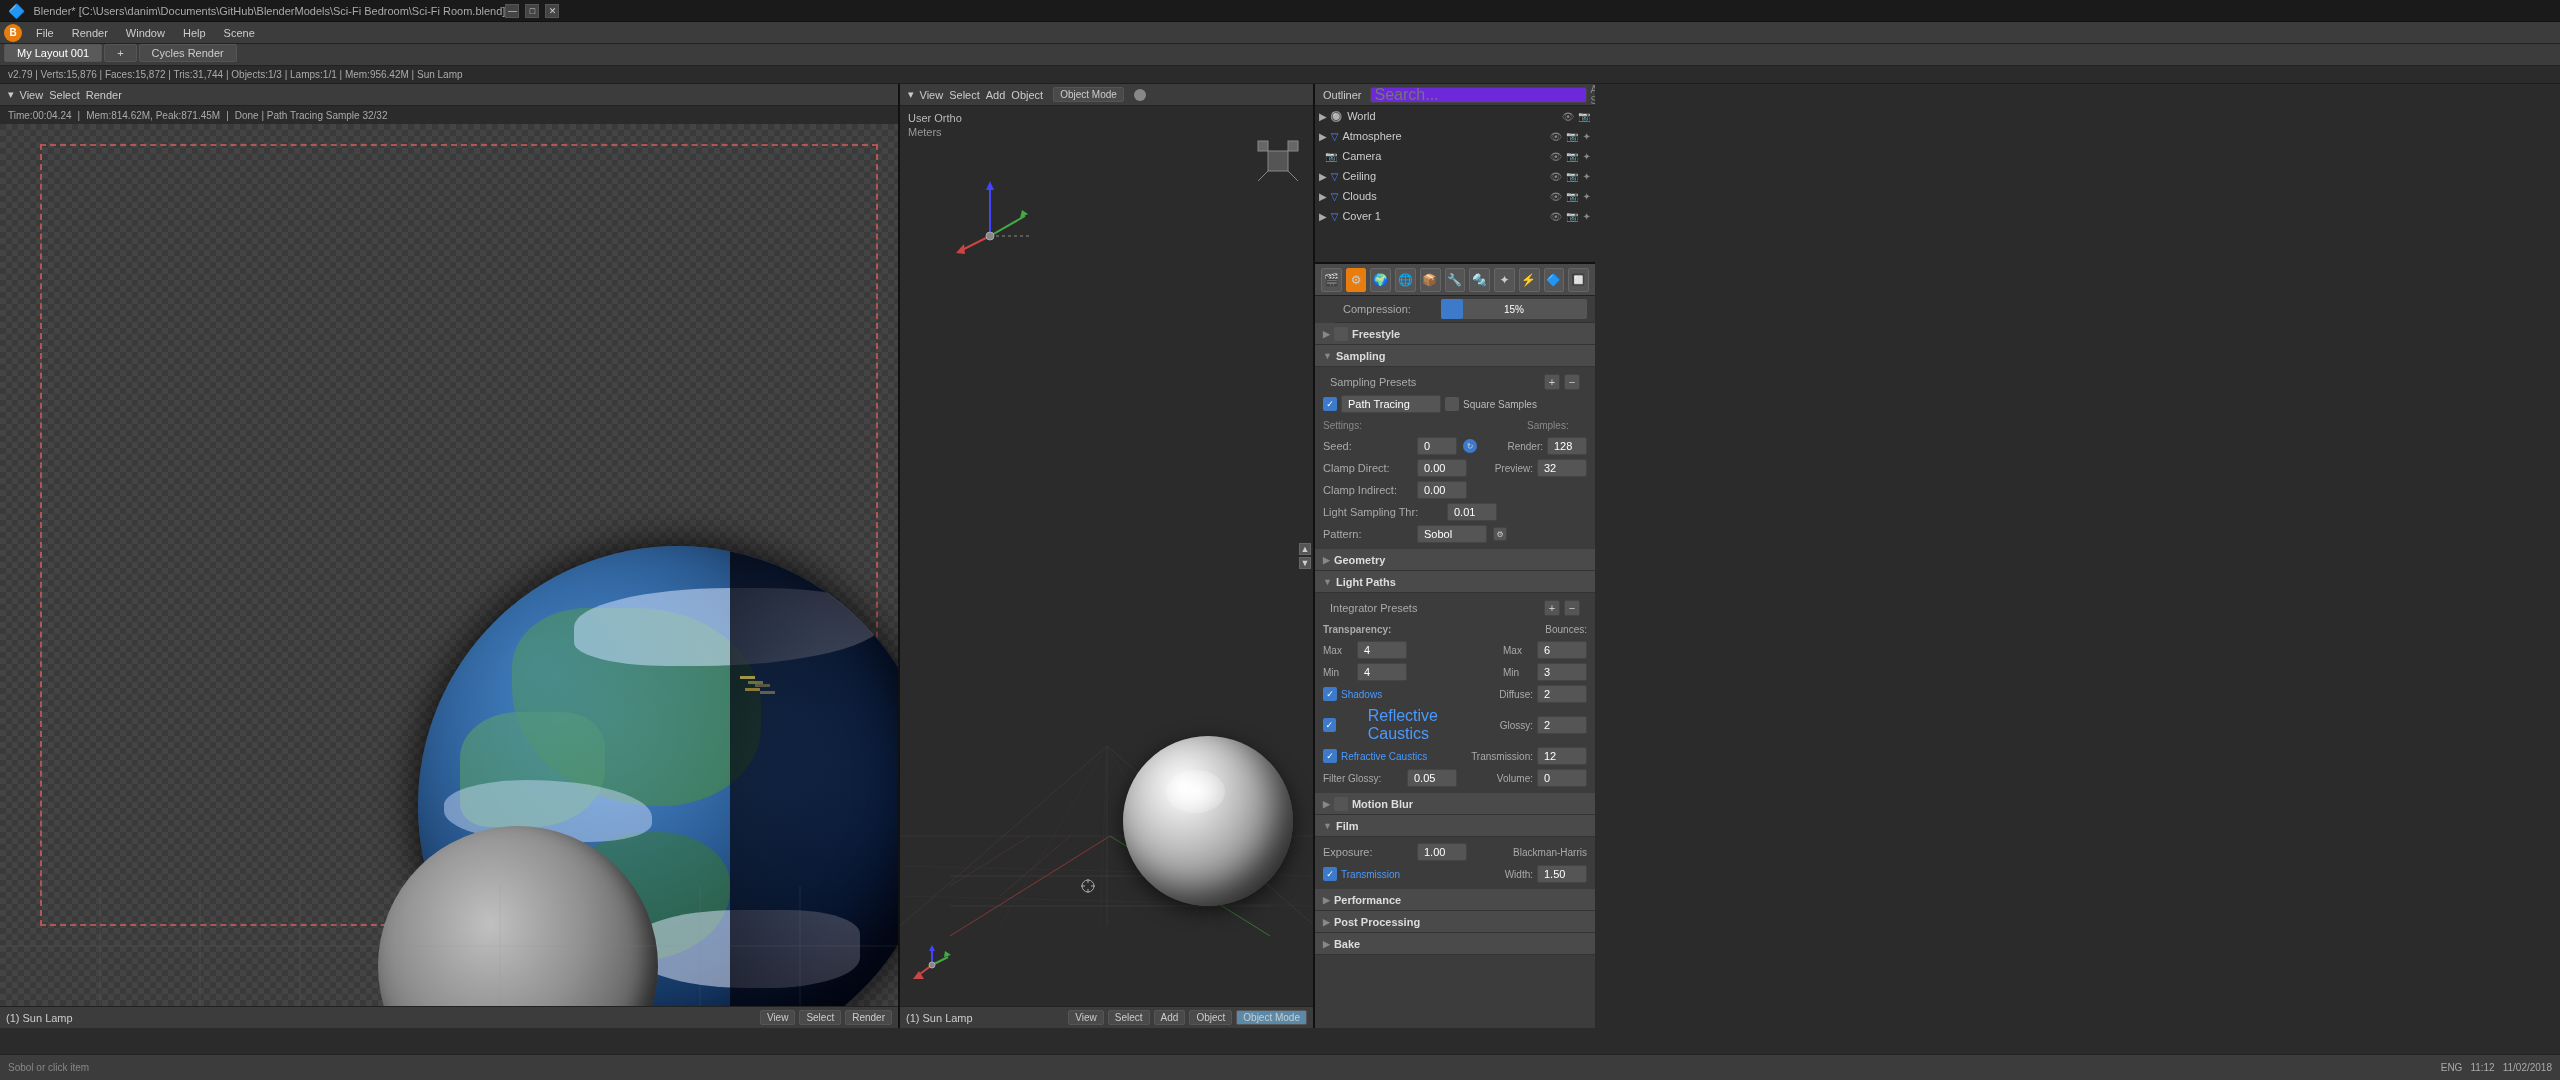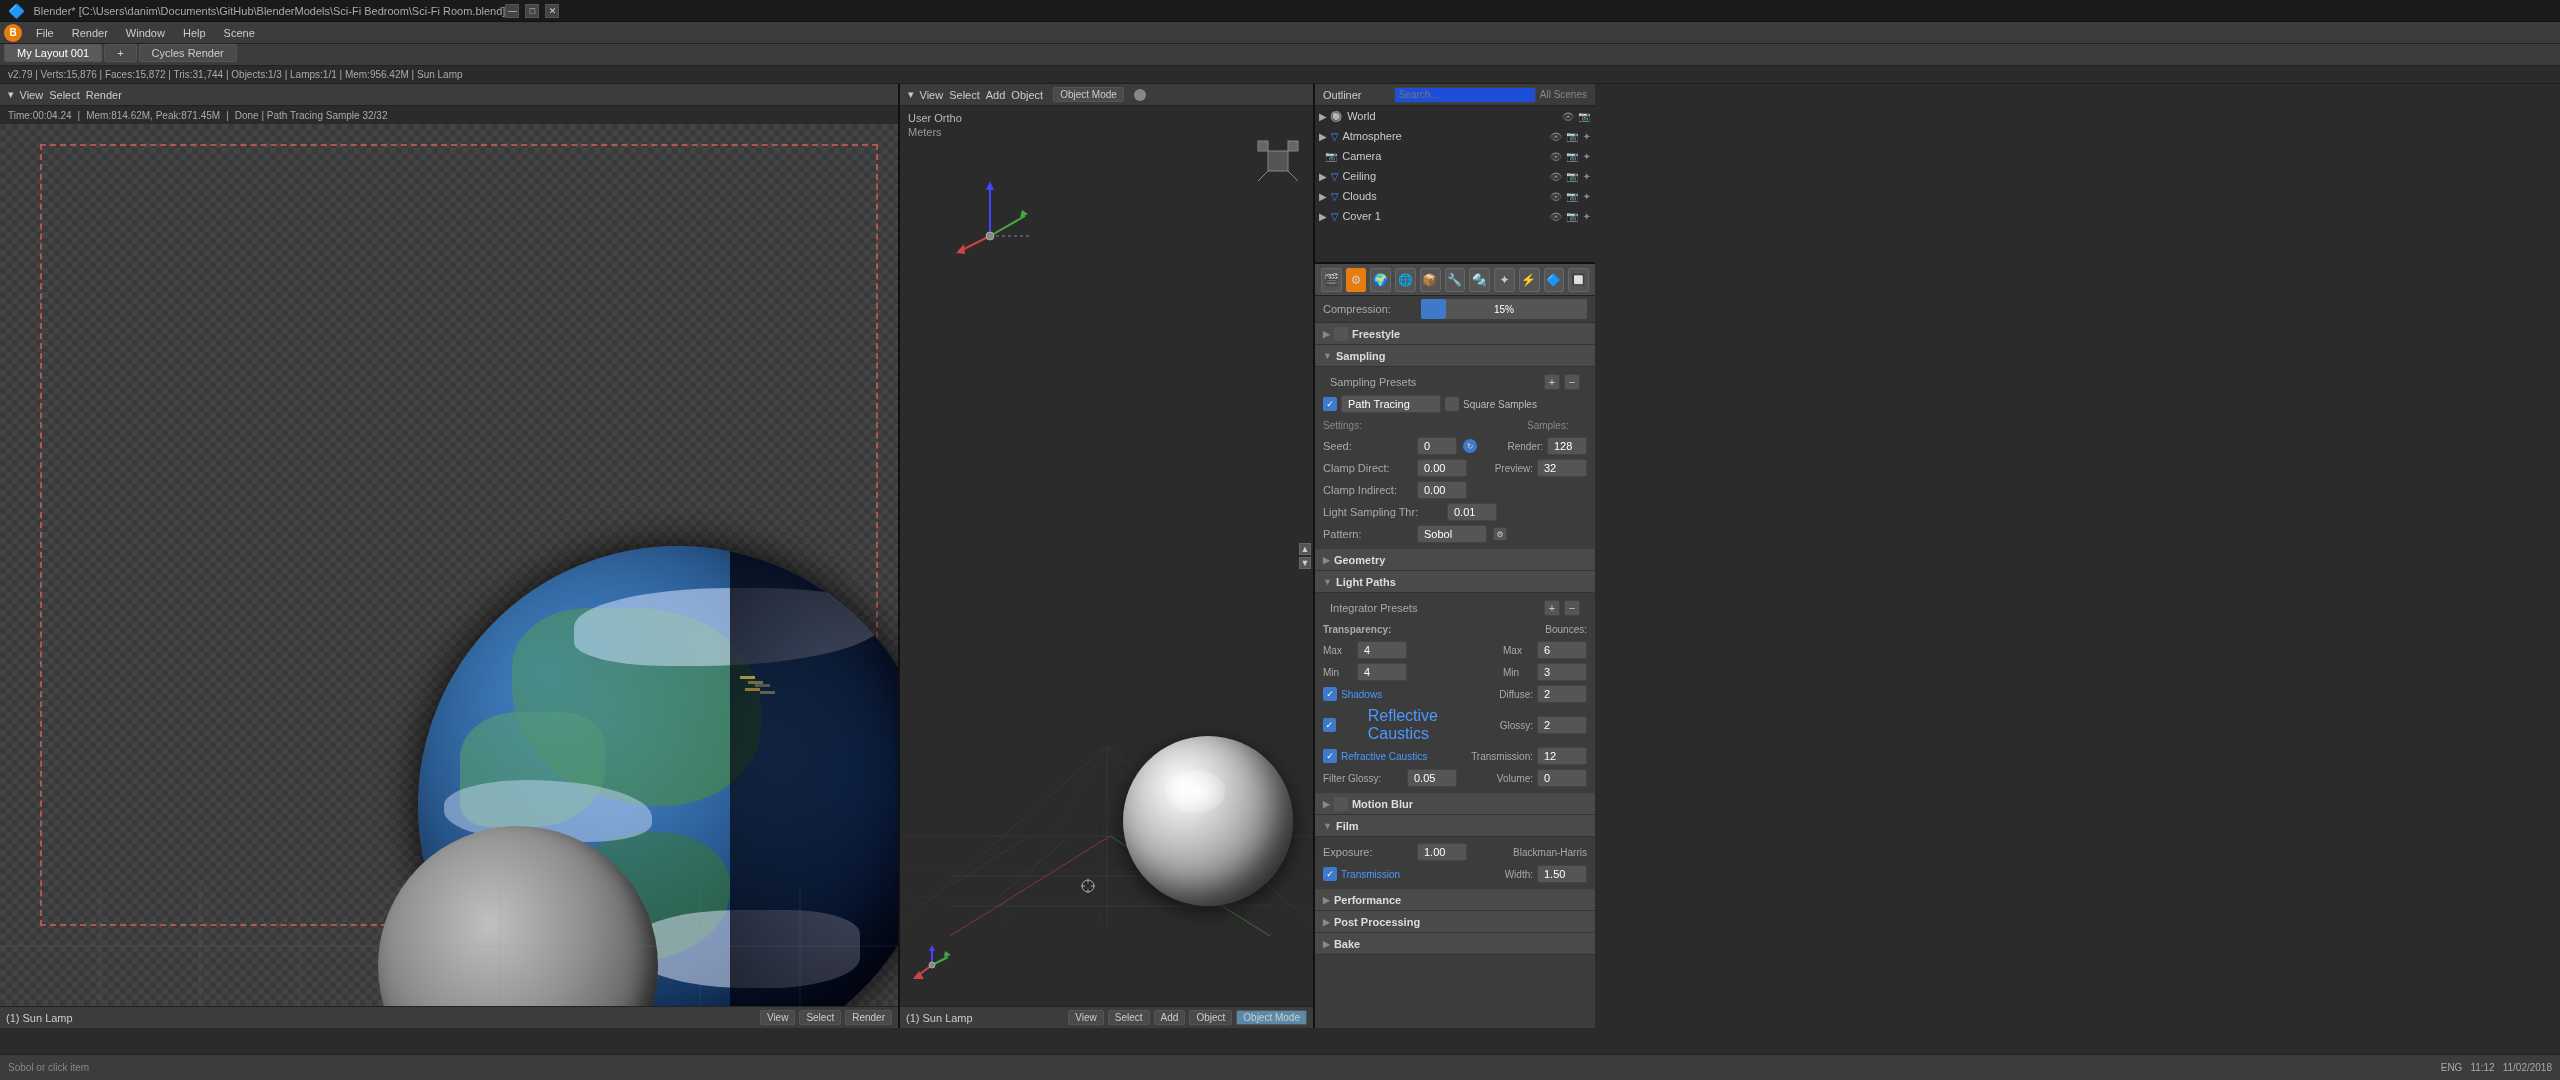--- a/index.html
+++ b/index.html
@@ -210,20 +210,21 @@
 
     
     .prop-row {
       display: flex;
       align-items: center;
       padding: 3px 8px;
       gap: 18px;
       font-size: 11px;
       border-bottom: 1px solid rgba(0,0,0,0.2);
       min-height: 22px;
+      margin-left: 20px;
     }
     .prop-label {
       color: #aaa;
       min-width: 80px;
       font-size: 11px;
     }
     .prop-slider {
       flex: 1;
       height: 16px;
       background: #555;
@@ -378,25 +379,25 @@
       font-size: 11px;
       color: #ccc;
       cursor: pointer;
       border: 1px solid #444;
     }
 
     
     .outliner-search {
       flex: 1;
       height: 16px;
-      background: #1d4ed8;
+      background: #6d28d9;
       border: 1px solid #444;
       border-radius: 2px;
       padding: 0 4px;
-      font-size: 10px;
+      font-size: 16px;
       color: #ccc;
     }
 
     .right-panel-container {
       width: 280px;
       display: flex;
       flex-direction: column;
       height: 100%;
     }
 

